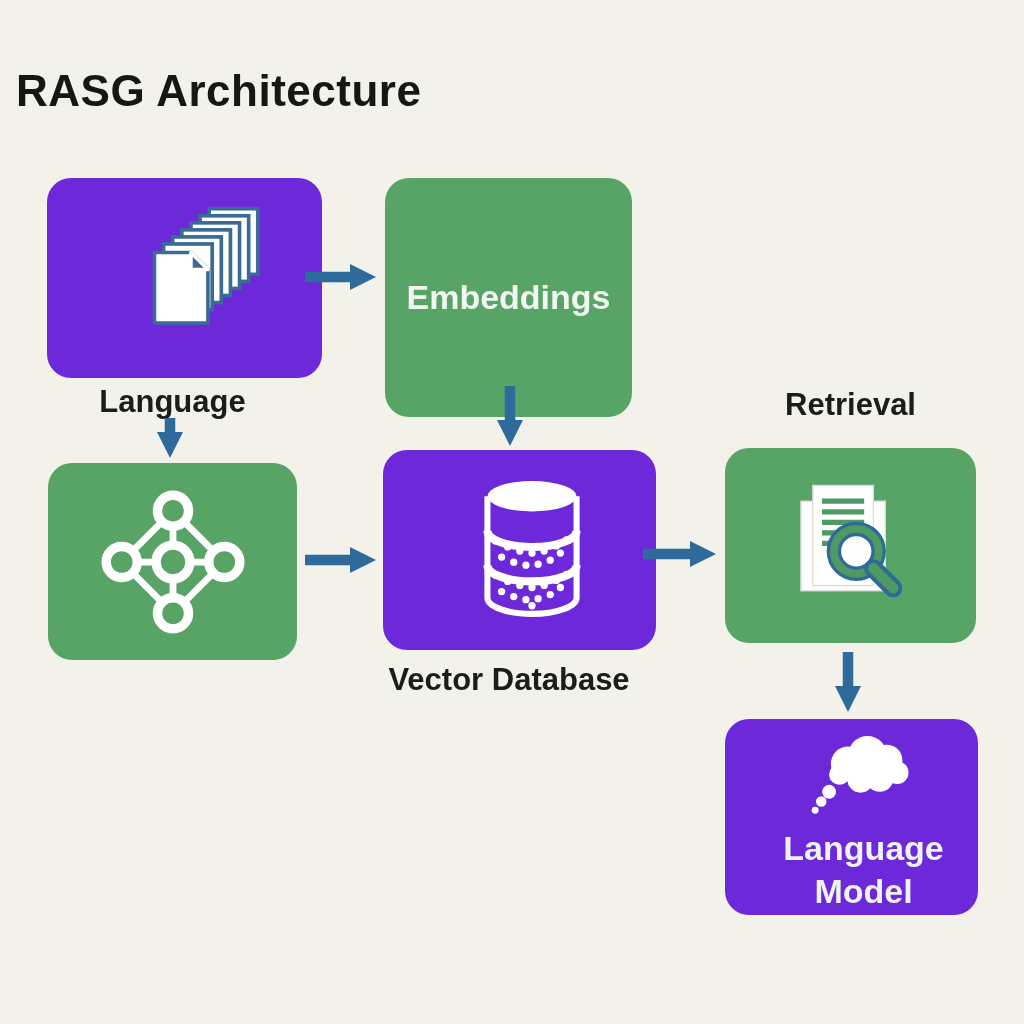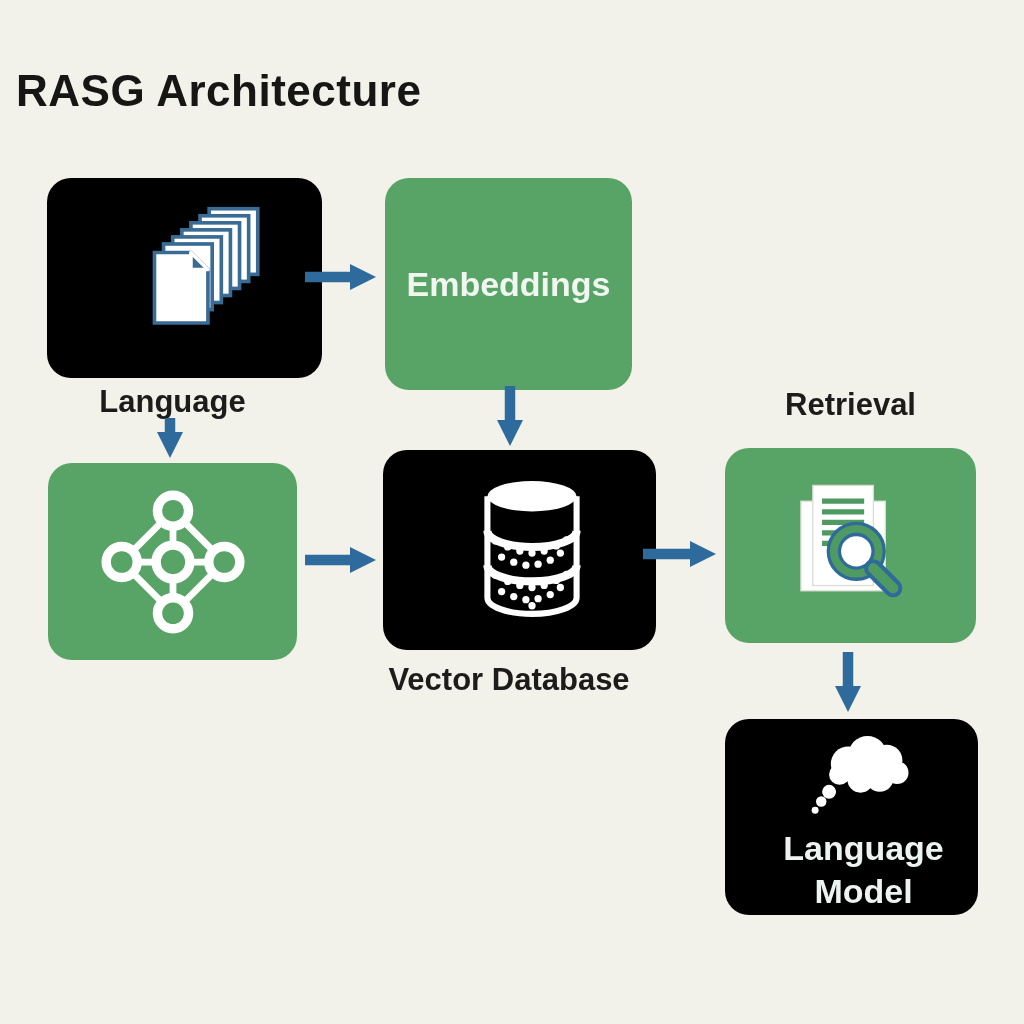--- a/index.html
+++ b/index.html
@@ -21,25 +21,25 @@
     color: #161614;
     letter-spacing: 0.5px;
   }
   .box {
     position: absolute;
     border-radius: 24px;
     display: flex;
     align-items: center;
     justify-content: center;
   }
-  .blue  { background: #000000; padding-left: 24px; }
+  .blue  { background: #6d28d9; padding-left: 24px; }
   .green { background: #58a467; }
 
   #box-documents  { left: 47px;  top: 178px; width: 251px; height: 200px; }
-  #box-embeddings { left: 385px; top: 178px; width: 247px; height: 212px; }
+  #box-embeddings { left: 385px; top: 178px; width: 247px; height: 239px; }
   #box-graph      { left: 48px;  top: 463px; width: 249px; height: 197px; }
   #box-vectordb   { left: 383px; top: 450px; width: 249px; height: 200px; }
   #box-retrieval  { left: 725px; top: 448px; width: 251px; height: 195px; }
   #box-langmodel  {
     left: 725px; top: 719px; width: 253px; height: 196px;
     flex-direction: column; justify-content: flex-start;
     padding-top: 10px; box-sizing: border-box;
   }
 
   .box-label {

